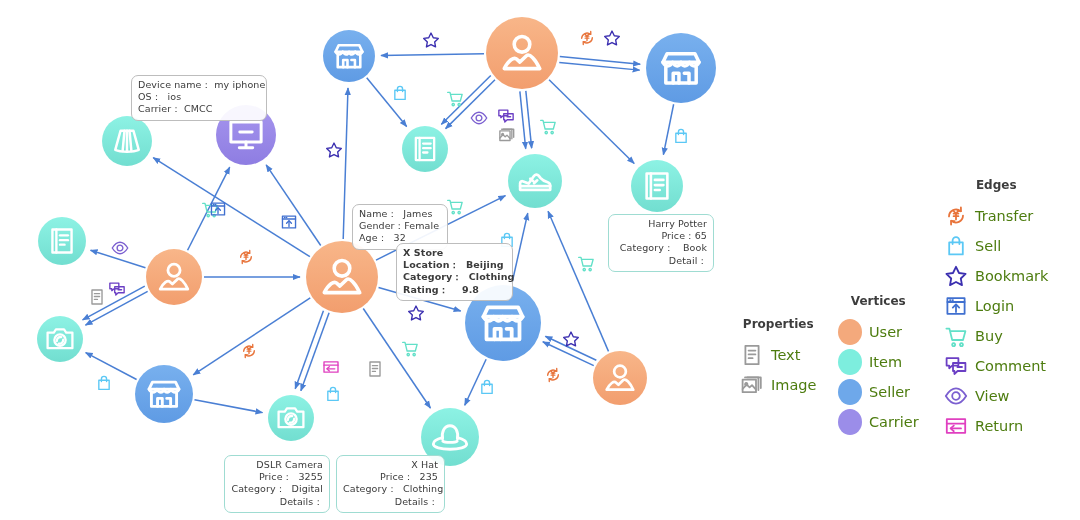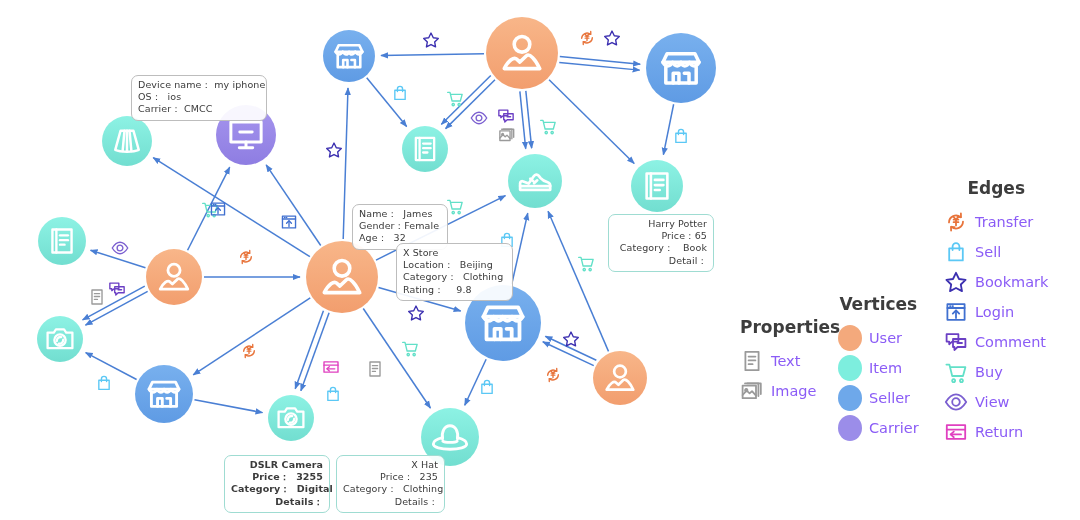--- a/index.html
+++ b/index.html
@@ -8,24 +8,24 @@
   #graph{position:absolute;left:0;top:0;width:1080px;height:520px;}
 
   .infobox{position:absolute;border:1px solid #c9c3d8;border-radius:7px;background:rgba(255,255,255,0.92);
            padding:3px 6px 4px 6px;font-size:9.5px;line-height:12.2px;color:#3b3b3b;
            font-family:"DejaVu Sans",sans-serif;white-space:pre;letter-spacing:.1px;}
   .infobox.item{border-color:#9fdcd2;text-align:right;}
   .infobox.store{border-color:#bdbdbd;}
   .infobox.user{border-color:#bdbdbd;}
 
   .legend-col{position:absolute;font-family:"DejaVu Sans",sans-serif;}
-  .legend-title{font-size:17px;color:#3d3d3d;font-weight:600;margin-bottom:9px;text-align:center;}
+  .legend-title{font-size:12px;color:#3d3d3d;font-weight:600;margin-bottom:9px;text-align:center;}
   .legend-row{display:flex;align-items:center;height:30px;gap:7px;}
   .legend-row .lg-ic{width:24px;height:24px;display:flex;align-items:center;justify-content:center;flex:0 0 24px;}
-  .legend-row .lg-lb{font-size:14.5px;color:#8b5cf6;white-space:nowrap;}
+  .legend-row .lg-lb{font-size:14.5px;color:#4d7c0f;white-space:nowrap;}
   .dot{width:26px;height:26px;border-radius:50%;display:block;}
 </style>
 </head>
 <body>
 
 <div id="stage">
 
   <svg id="graph" viewBox="0 0 1080 520">
     <defs>
       <marker id="arw" viewBox="0 0 10 10" refX="9" refY="5" markerWidth="5.2" markerHeight="5.2" orient="auto-start-reverse">
@@ -407,29 +407,29 @@
       </g>
   </svg>
 
   <div id="annos">
       <div class="infobox user" style="left: 131px; top: 43px; width: 122px; margin-top: 32px;">Device name： my iphone
 OS：  ios
 Carrier： CMCC</div>
       <div class="infobox user" style="left: 352px; top: 204px; width: 82px;">Name：  James
 Gender：Female
 Age：  32</div>
-      <div class="infobox store" style="left: 396px; top: 243px; width: 103px;">X Store
+      <div class="infobox store" style="left: 396px; top: 243px; width: 103px; font-weight: bold;">X Store
 Location：  Beijing
 Category：  Clothing
 Rating：    9.8</div>
       <div class="infobox item" style="left: 608px; top: 214px; width: 92px;">Harry Potter
 Price：65
 Category：   Book
 Detail：</div>
-      <div class="infobox item" style="left: 224px; top: 455px; width: 92px; font-weight: bold;">DSLR Camera
+      <div class="infobox item" style="left: 224px; top: 455px; width: 92px;">DSLR Camera
 Price：  3255
 Category：  Digital
 Details：</div>
       <div class="infobox item" style="left: 336px; top: 455px; width: 95px;">X Hat
 Price：  235
 Category：  Clothing
 Details：</div>
     </div>
 
   <div class="legend-col" style="left:740px;top:317px;">
@@ -547,40 +547,40 @@
                 <path d="M12 18.0 L12 10.6"></path>
                 <path d="M8.8 13.6 L12 10.4 L15.2 13.6"></path>
               </g>
             </svg>
           </span>
           <span class="lg-lb">Login</span>
         </div>
         <div class="legend-row">
           <span class="lg-ic">
             <svg width="24" height="24" viewBox="0 0 24 24">
+              <g transform="translate(0,0) scale(1)" fill="none" stroke="#62E0C8" stroke-width="1.8" stroke-linecap="round" stroke-linejoin="round">
+                <path d="M2.4 4.6 L5.4 4.6 L8.2 16.0 L19.0 16.0 L21.4 7.2 L6.2 7.2"></path>
+                <path d="M9.6 19.2 a1.5 1.5 0 1 0 0.1 0Z"></path>
+                <path d="M17.4 19.2 a1.5 1.5 0 1 0 0.1 0Z"></path>
+              </g>
+            </svg>
+          </span>
+          <span class="lg-lb">Buy</span>
+        </div>
+        <div class="legend-row">
+          <span class="lg-ic">
+            <svg width="24" height="24" viewBox="0 0 24 24">
               <g transform="translate(0,0) scale(1)" fill="none" stroke="#6B3FC4" stroke-width="1.8" stroke-linecap="round" stroke-linejoin="round">
                 <path d="M2.6 4.2 L14.4 4.2 L14.4 11.6 L8.2 11.6 L5.2 14.2 L5.2 11.6 L2.6 11.6 Z"></path>
                 <path d="M9.0 9.0 L21.4 9.0 L21.4 17.0 L13.6 17.0 L10.4 20.0 L10.4 17.0 L9.0 17.0 Z"></path>
                 <path d="M13.4 13.0 L18.0 13.0"></path>
               </g>
             </svg>
           </span>
           <span class="lg-lb">Comment</span>
-        </div>
-        <div class="legend-row">
-          <span class="lg-ic">
-            <svg width="24" height="24" viewBox="0 0 24 24">
-              <g transform="translate(0,0) scale(1)" fill="none" stroke="#62E0C8" stroke-width="1.8" stroke-linecap="round" stroke-linejoin="round">
-                <path d="M2.4 4.6 L5.4 4.6 L8.2 16.0 L19.0 16.0 L21.4 7.2 L6.2 7.2"></path>
-                <path d="M9.6 19.2 a1.5 1.5 0 1 0 0.1 0Z"></path>
-                <path d="M17.4 19.2 a1.5 1.5 0 1 0 0.1 0Z"></path>
-              </g>
-            </svg>
-          </span>
-          <span class="lg-lb">Buy</span>
         </div>
         <div class="legend-row">
           <span class="lg-ic">
             <svg width="24" height="24" viewBox="0 0 24 24">
               <g transform="translate(0,0) scale(1)" fill="none" stroke="#7B5FD0" stroke-width="1.8" stroke-linecap="round" stroke-linejoin="round">
                 <path d="M1.8 12.0 C5.2 6.6 8.8 4.4 12 4.4 C15.2 4.4 18.8 6.6 22.2 12.0 C18.8 17.4 15.2 19.6 12 19.6 C8.8 19.6 5.2 17.4 1.8 12.0Z"></path>
                 <path d="M12 8.2 a3.8 3.8 0 1 1 0 7.6 a3.8 3.8 0 1 1 0 -7.6Z"></path>
               </g>
             </svg>
           </span>

